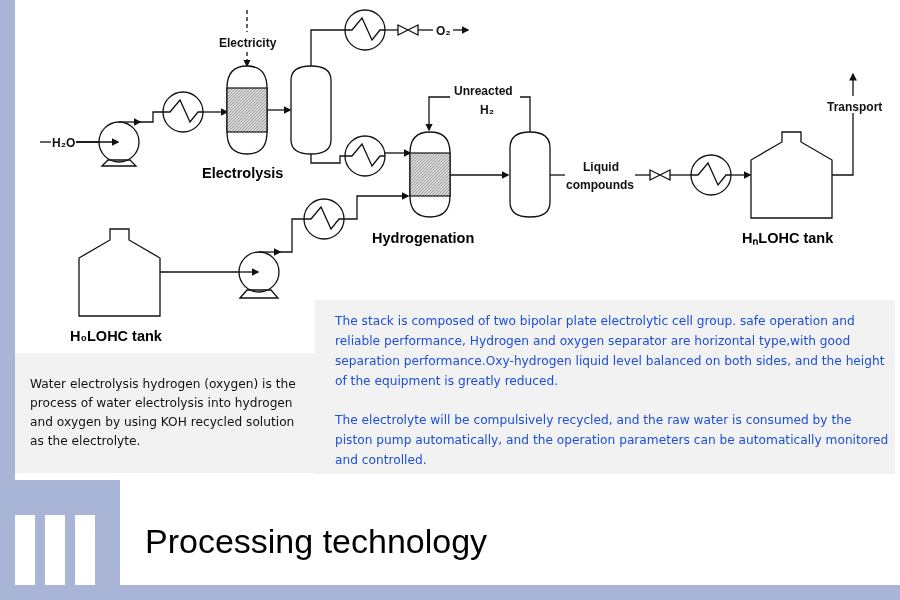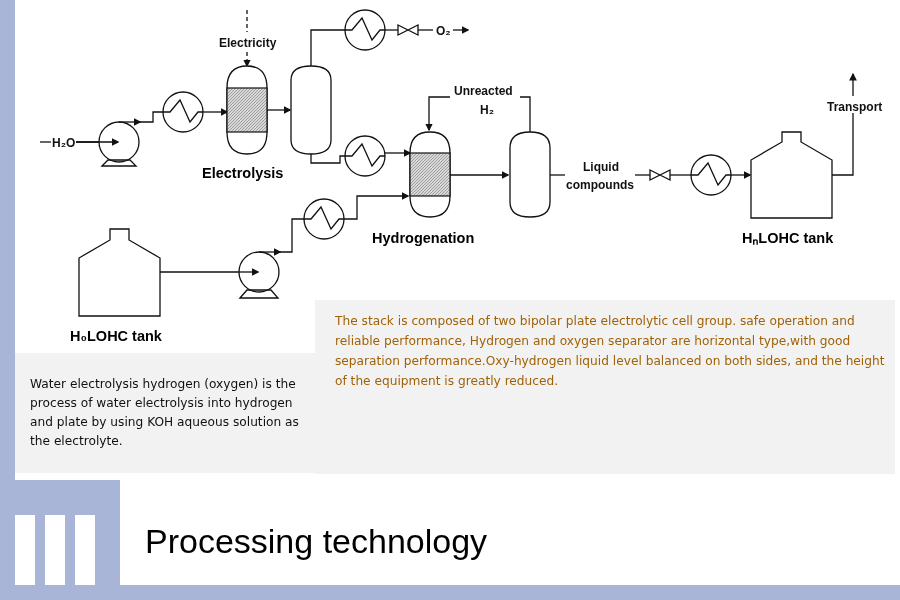--- a/index.html
+++ b/index.html
@@ -7,21 +7,21 @@
   .left-bar { position: absolute; left: 0; top: 0; width: 15px; height: 600px; background: #a8b5d6; }
   .bottom-bar { position: absolute; left: 0; top: 585px; width: 900px; height: 15px; background: #a8b5d6; }
   .section-block { position: absolute; left: 0; top: 480px; width: 120px; height: 105px; background: #a8b5d6; }
   .roman { position: absolute; top: 515px; width: 20px; height: 70px; background: #ffffff; }
   .r1 { left: 15px; } .r2 { left: 45px; } .r3 { left: 75px; }
   .section-title { position: absolute; left: 145px; top: 522px; font-size: 34px; color: #000; font-family: "Liberation Sans", sans-serif; }
   .diagram { position: absolute; left: 15px; top: 0; width: 885px; height: 355px; }
   .box-left { position: absolute; left: 15px; top: 353px; width: 300px; height: 120px; background: #f2f2f2; }
   .box-left p { margin: 0; position: absolute; left: 15px; top: 22px; width: 275px; font-family: "DejaVu Sans", sans-serif; font-size: 12.2px; line-height: 19px; color: #111; }
   .box-right { position: absolute; left: 315px; top: 300px; width: 580px; height: 174px; background: #f2f2f2; }
-  .box-right p { margin: 0; position: absolute; left: 20px; width: 555px; font-family: "DejaVu Sans", sans-serif; font-size: 12.2px; line-height: 20px; color: #a16207; }
+  .box-right p { margin: 0; position: absolute; left: 20px; width: 555px; font-family: "DejaVu Sans", sans-serif; font-size: 12.2px; line-height: 20px; color: #1d4ed8; }
   .box-right .p1 { top: 11px; }
   .box-right .p2 { top: 110px; }
   svg text { font-family: "Liberation Sans", sans-serif; }
   .lbl { font-size: 12px; font-weight: bold; fill: #111; }
   .big { font-size: 14.5px; font-weight: 900; fill: #000; }
   .ln { stroke: #111; stroke-width: 1.3; fill: none; }
   .eq { stroke: #111; stroke-width: 1.3; fill: #fff; }
 </style>
 </head>
 <body>
@@ -143,25 +143,26 @@
   </g>
   <path class="ln" d="M280,252 L292,252 L292,219 L305,219"></path>
   <g>
     <circle class="eq" cx="324" cy="219" r="20"></circle>
     <path class="ln" d="M304,219 L311,219 L321,207 L331,229 L339,219 L344,219"></path>
   </g>
   <path class="ln" d="M344,219 L357,219 L357,196 L408,196" marker-end="url(#arr)"></path>
 </svg>
 
 <div class="box-left">
-  <p>Water electrolysis hydrogen (oxygen) is the process of water electrolysis into hydrogen and plate by using KOH aqueous solution as the electrolyte.</p>
+  <p>Water electrolysis hydrogen (oxygen) is the process of water electrolysis into hydrogen and oxygen by using KOH recycled solution as the electrolyte.</p>
 </div>
 
 <div class="box-right">
   <p class="p1">The stack is composed of two bipolar plate electrolytic cell group. safe operation and reliable performance, Hydrogen and oxygen separator are horizontal type,with good separation performance.Oxy-hydrogen liquid level balanced on both sides, and the height of the equipment is greatly reduced.</p>
+  <p class="p2">The electrolyte will be compulsively recycled, and the raw water is consumed by the piston pump automatically, and the operation parameters can be automatically monitored and controlled.</p>
 </div>
 
 <div class="section-block"></div>
 <div class="roman r1"></div>
 <div class="roman r2"></div>
 <div class="roman r3"></div>
 <div class="section-title">Processing technology</div>
 <div class="bottom-bar"></div>
 
 </body></html>

